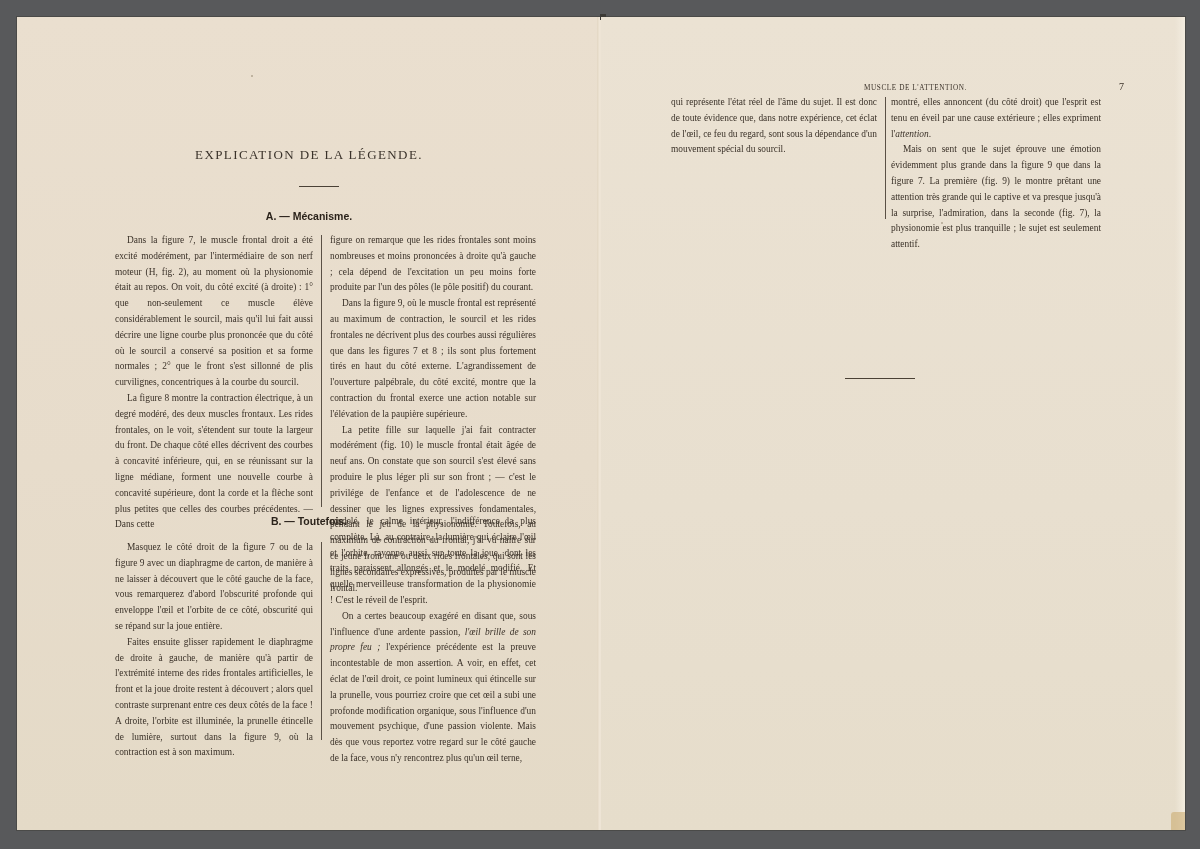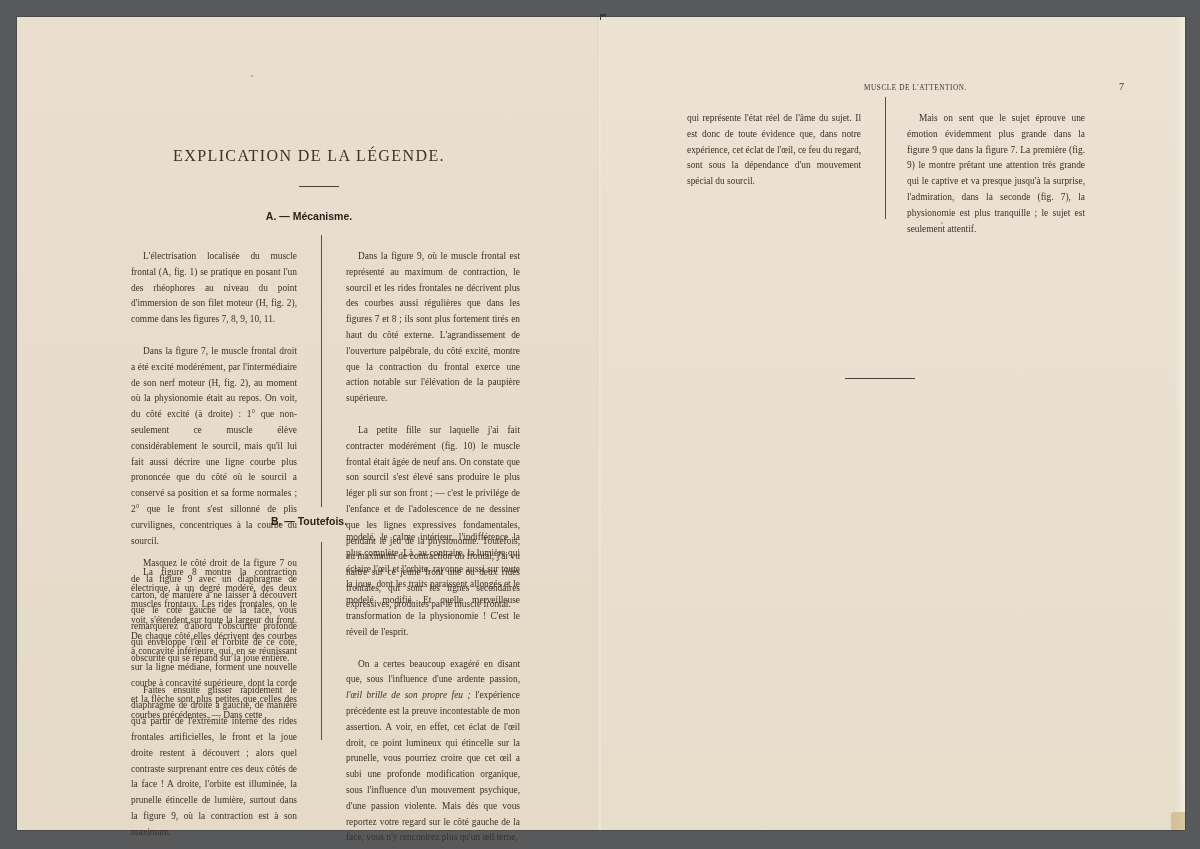--- a/index.html
+++ b/index.html
@@ -33,33 +33,33 @@
     position:absolute; right:0; top:0; width:10px; height:813px;
     background:linear-gradient(90deg,rgba(255,255,255,0),rgba(244,238,226,.9));
   }
   .stain {
     position:absolute; right:0; bottom:0; width:14px; height:18px;
     background:#c9a86a; opacity:.55; border-radius:3px 0 0 0;
   }
 
   .title {
     position:absolute; left:92px; width:400px; top:130px;
-    text-align:center; font-size:16px; letter-spacing:1.4px; color:#3a322a;
+    text-align:center; font-size:13px; letter-spacing:1.4px; color:#3a322a;
   }
   .rule-short { position:absolute; height:1px; background:#4a4136; }
   .section-head {
     position:absolute; width:400px; left:92px; text-align:center;
     font-family:Liberation Sans, sans-serif; font-weight:bold; font-size:10.5px; color:#2b231b;
   }
   .col {
     position:absolute; font-size:9.4px; line-height:15.8px; text-align:justify;
     color:#3a3128;
     hyphens:none;
   }
-  .col p { margin:16px; text-indent:12px; }
+  .col p { margin:0; text-indent:12px; }
   .col p.noindent { text-indent:0; }
   .col-rule { position:absolute; width:1px; background:#5a5045; }
   .running-head {
     position:absolute; top:67px; font-size:7.2px; letter-spacing:.6px; color:#3a3128;margin-left:31px;
   }
   .folio { position:absolute; top:64px; font-size:10px; color:#3a3128; }
   em { font-style:italic; }
   .speck { position:absolute; width:2px; height:2px; background:#8a7d68; border-radius:50%; opacity:.6;}
 </style>
 </head>
@@ -69,26 +69,26 @@
 
   <div class="page left">
     <div class="speck" style="left:234px;top:58px;"></div>
 
     <div class="title">EXPLICATION DE LA LÉGENDE.</div>
     <div class="rule-short" style="left:282px; top:169px; width:40px;"></div>
 
     <div class="section-head" style="top:193px;">A. — Mécanisme.</div>
 
     <div class="col" style="left:98px; top:216px; width:198px;">
-      <p>L'électrisation localisée du muscle frontal (A, fig. 1) se pratique en posant l'un des rhéophores au niveau du point d'immersion de son filet moteur (H, fig. 2), comme dans les figures 7, 8, 9, 10, 11.</p>
       <p>Dans la figure 7, le muscle frontal droit a été excité modérément, par l'intermédiaire de son nerf moteur (H, fig. 2), au moment où la physionomie était au repos. On voit, du côté excité (à droite) : 1° que non-seulement ce muscle élève considérablement le sourcil, mais qu'il lui fait aussi décrire une ligne courbe plus prononcée que du côté où le sourcil a conservé sa position et sa forme normales ; 2° que le front s'est sillonné de plis curvilignes, concentriques à la courbe du sourcil.</p>
       <p>La figure 8 montre la contraction électrique, à un degré modéré, des deux muscles frontaux. Les rides frontales, on le voit, s'étendent sur toute la largeur du front. De chaque côté elles décrivent des courbes à concavité inférieure, qui, en se réunissant sur la ligne médiane, forment une nouvelle courbe à concavité supérieure, dont la corde et la flèche sont plus petites que celles des courbes précédentes. — Dans cette</p>
     </div>
     <div class="col-rule" style="left:304px; top:218px; height:272px;"></div>
     <div class="col" style="left:313px; top:216px; width:206px;">
+      <p class="noindent">figure on remarque que les rides frontales sont moins nombreuses et moins prononcées à droite qu'à gauche ; cela dépend de l'excitation un peu moins forte produite par l'un des pôles (le pôle positif) du courant.</p>
       <p>Dans la figure 9, où le muscle frontal est représenté au maximum de contraction, le sourcil et les rides frontales ne décrivent plus des courbes aussi régulières que dans les figures 7 et 8 ; ils sont plus fortement tirés en haut du côté externe. L'agrandissement de l'ouverture palpébrale, du côté excité, montre que la contraction du frontal exerce une action notable sur l'élévation de la paupière supérieure.</p>
       <p>La petite fille sur laquelle j'ai fait contracter modérément (fig. 10) le muscle frontal était âgée de neuf ans. On constate que son sourcil s'est élevé sans produire le plus léger pli sur son front ; — c'est le privilége de l'enfance et de l'adolescence de ne dessiner que les lignes expressives fondamentales, pendant le jeu de la physionomie. Toutefois, au maximum de contraction du frontal, j'ai vu naître sur ce jeune front une ou deux rides frontales, qui sont les lignes secondaires expressives, produites par le muscle frontal.</p>
     </div>
 
     <div class="section-head" style="top:498px;">B. — Toutefois.</div>
 
     <div class="col" style="left:98px; top:523px; width:198px;font-family:Liberation Serif, serif;">
       <p>Masquez le côté droit de la figure 7 ou de la figure 9 avec un diaphragme de carton, de manière à ne laisser à découvert que le côté gauche de la face, vous remarquerez d'abord l'obscurité profonde qui enveloppe l'œil et l'orbite de ce côté, obscurité qui se répand sur la joue entière.</p>
       <p>Faites ensuite glisser rapidement le diaphragme de droite à gauche, de manière qu'à partir de l'extrémité interne des rides frontales artificielles, le front et la joue droite restent à découvert ; alors quel contraste surprenant entre ces deux côtés de la face ! A droite, l'orbite est illuminée, la prunelle étincelle de lumière, surtout dans la figure 9, où la contraction est à son maximum.</p>
     </div>
@@ -104,20 +104,21 @@
 
   <div class="page right">
     <div class="running-head" style="left:232px;">MUSCLE DE L'ATTENTION.</div>
     <div class="folio" style="left:518px;">7</div>
 
     <div class="col" style="left:70px; top:78px; width:206px;">
       <p class="noindent">qui représente l'état réel de l'âme du sujet. Il est donc de toute évidence que, dans notre expérience, cet éclat de l'œil, ce feu du regard, sont sous la dépendance d'un mouvement spécial du sourcil.</p>
     </div>
     <div class="col-rule" style="left:284px; top:80px; height:122px;"></div>
     <div class="col" style="left:290px; top:78px; width:210px;">
+      <p class="noindent"><span>montré, elles annoncent (du côté droit) que l'esprit est tenu en éveil par une cause extérieure ; elles expriment l'</span><em>attention</em><span>.</span></p>
       <p>Mais on sent que le sujet éprouve une émotion évidemment plus grande dans la figure 9 que dans la figure 7. La première (fig. 9) le montre prêtant une attention très grande qui le captive et va presque jusqu'à la surprise, l'admiration, dans la seconde (fig. 7), la physionomie est plus tranquille ; le sujet est seulement attentif.</p>
     </div>
 
     <div class="rule-short" style="left:244px; top:361px; width:70px;"></div>
     <div class="speck" style="left:340px;top:205px;"></div>
 
     <div class="page-edge"></div>
     <div class="stain"></div>
   </div>
 </div>

